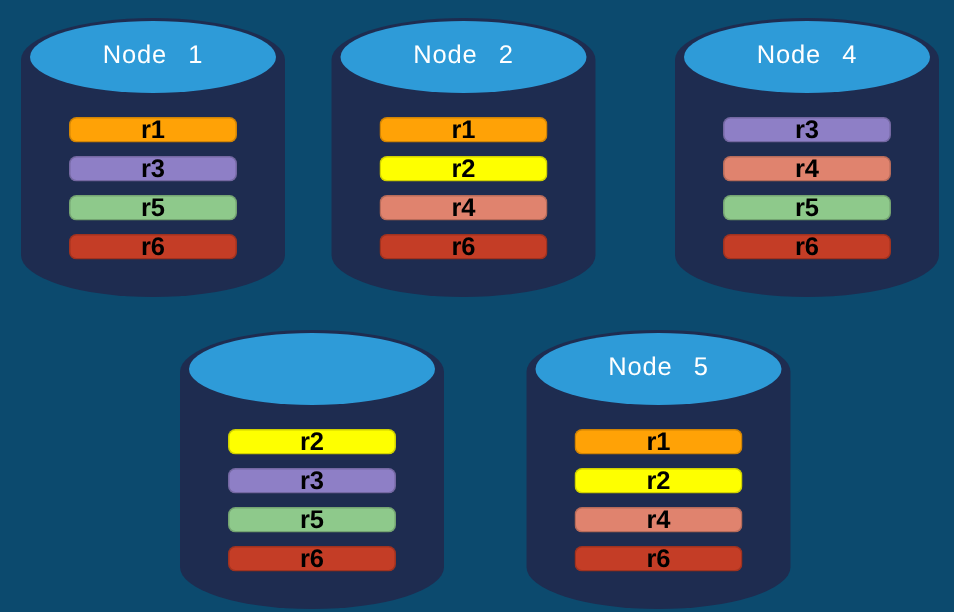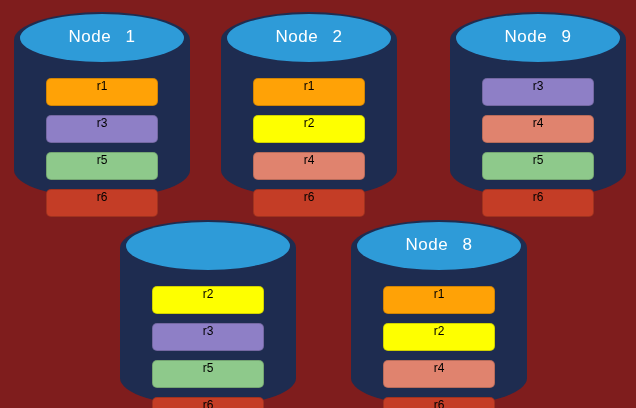--- a/index.html
+++ b/index.html
@@ -1,20 +1,20 @@
 <!DOCTYPE html>
 <html><head>
 <meta charset="utf-8">
 <style>
   html, body { margin: 0; padding: 0; background: #ffffff; }
   .canvas {
     position: relative;
     width: 636px;
     height: 408px;
-    background: #7f1d1d;
+    background: #0c4a6e;
     font-family: "Liberation Sans", sans-serif;
     overflow: hidden;
   }
   .node {
     position: absolute;
     width: 180px;
     height: 190px;
   }
   .node:nth-of-type(1) { left: 12px;  top: 10px; }
   .node:nth-of-type(2) { left: 219px; top: 10px; }
@@ -39,27 +39,27 @@
   }
   .bars {
     position: absolute;
     left: 34px;
     top: 68px;
     width: 112px;
   }
   .bar {
     box-sizing: border-box;
     width: 112px;
-    height: 28px;
+    height: 17px;
     margin-bottom: 9px;
     border-radius: 5px;
     border: 1px solid rgba(0,0,0,0.18);
     color: #000000;
-    font-size: 12px;
-    font-weight: normal;
+    font-size: 17px;
+    font-weight: bold;
     line-height: 15px;
     text-align: center;
   }
 </style>
 </head>
 <body>
 
 <div class="canvas">
 
   <div class="node">
@@ -88,21 +88,21 @@
       <div class="bar" style="background: rgb(224, 131, 110);">r4</div>
       <div class="bar" style="background: rgb(196, 61, 38);">r6</div>
     </div>
   </div>
 
   <div class="node">
     <svg class="cyl-svg" width="180" height="190" viewBox="0 0 180 190">
       <path d="M2,30 A88,28 0 0 1 178,30 L178,160 A88,28 0 0 1 2,160 Z" fill="#1E2C50"></path>
       <ellipse cx="90" cy="28" rx="82" ry="24" fill="#2E9BD8"></ellipse>
     </svg>
-    <div class="node-title">Node 9</div>
+    <div class="node-title">Node 4</div>
     <div class="bars">
       <div class="bar" style="background: rgb(142, 127, 198);">r3</div>
       <div class="bar" style="background: rgb(224, 131, 110);">r4</div>
       <div class="bar" style="background: rgb(142, 201, 139);">r5</div>
       <div class="bar" style="background: rgb(196, 61, 38);">r6</div>
     </div>
   </div>
 
   <div class="node">
     <svg class="cyl-svg" width="180" height="190" viewBox="0 0 180 190">
@@ -115,21 +115,21 @@
       <div class="bar" style="background: rgb(142, 201, 139);">r5</div>
       <div class="bar" style="background: rgb(196, 61, 38);">r6</div>
     </div>
   </div>
 
   <div class="node">
     <svg class="cyl-svg" width="180" height="190" viewBox="0 0 180 190">
       <path d="M2,30 A88,28 0 0 1 178,30 L178,160 A88,28 0 0 1 2,160 Z" fill="#1E2C50"></path>
       <ellipse cx="90" cy="28" rx="82" ry="24" fill="#2E9BD8"></ellipse>
     </svg>
-    <div class="node-title">Node 8</div>
+    <div class="node-title">Node 5</div>
     <div class="bars">
       <div class="bar" style="background: rgb(255, 162, 6);">r1</div>
       <div class="bar" style="background: rgb(254, 255, 0);">r2</div>
       <div class="bar" style="background: rgb(224, 131, 110);">r4</div>
       <div class="bar" style="background: rgb(196, 61, 38);">r6</div>
     </div>
   </div>
 
 </div>
 

